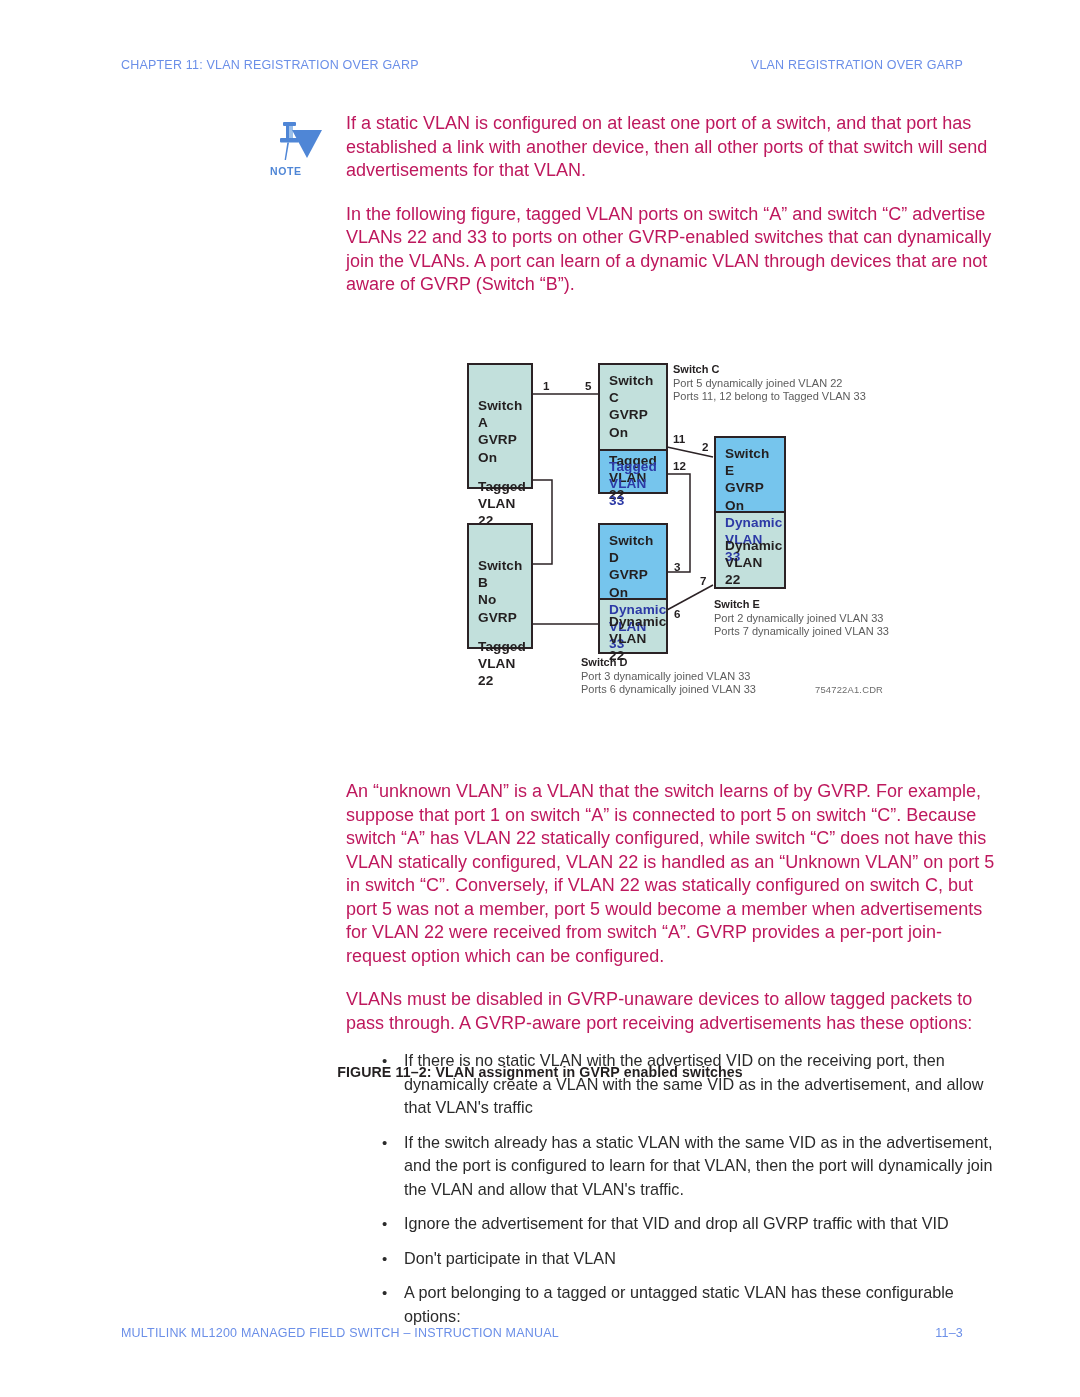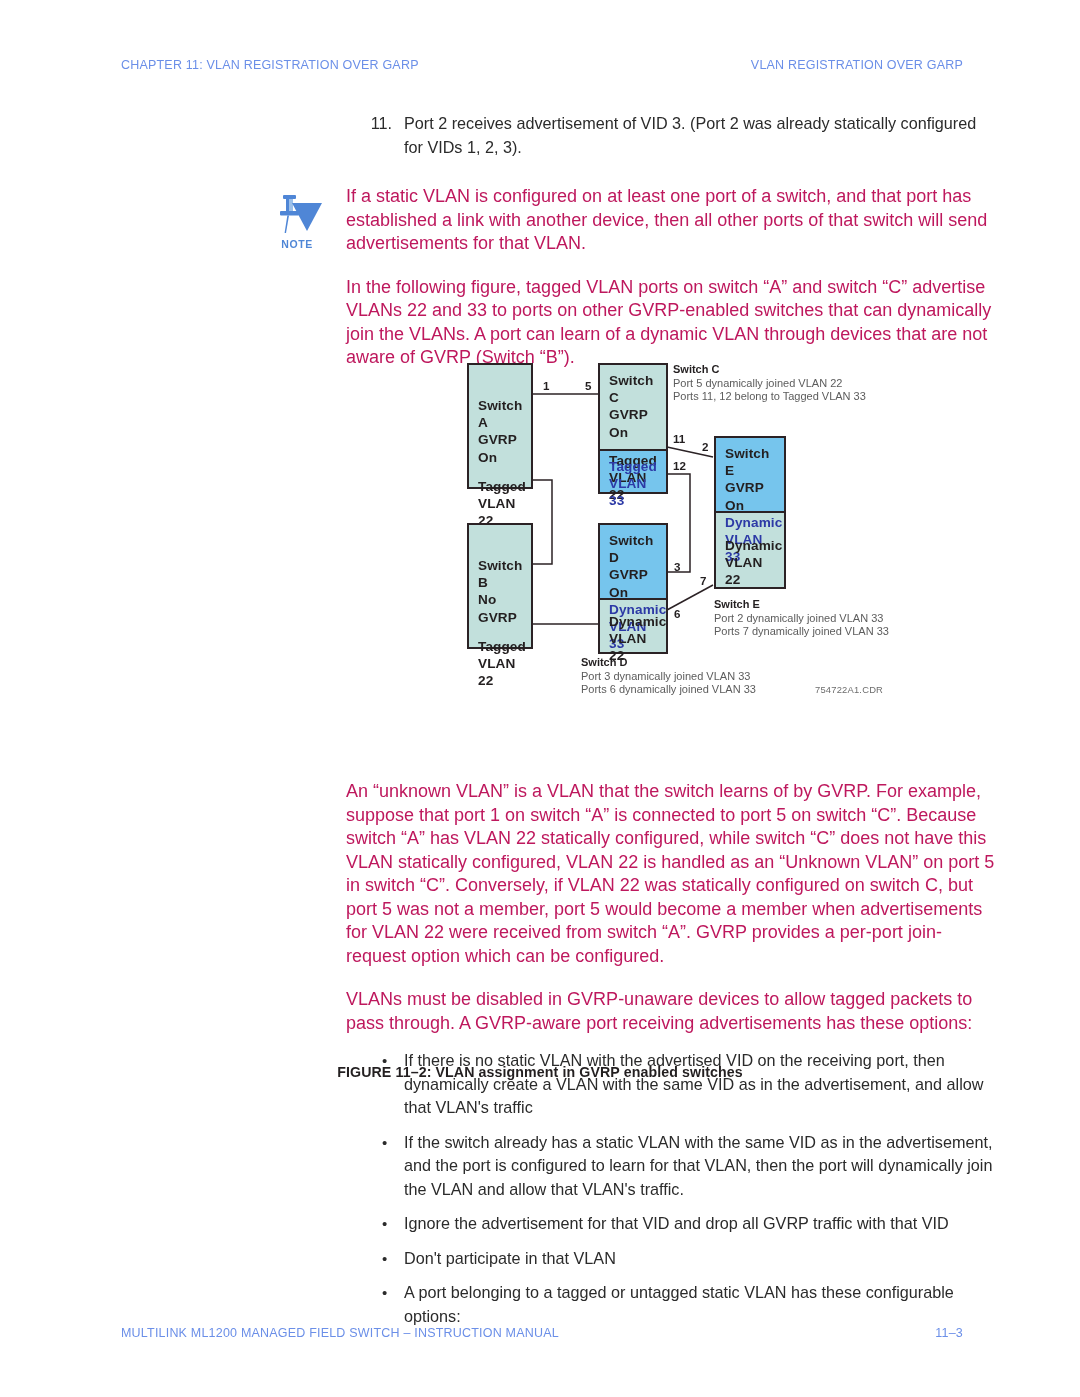--- a/index.html
+++ b/index.html
@@ -82,21 +82,20 @@
     left: -76px;
     top: 6px;
     width: 54px;
     height: 58px;
   }
   .note-icon .note-word {
     position: absolute;
     bottom: -1px;
     left: 0;
     width: 100%;
-    text-align: center;
     font-size: 10.5px;
     font-weight: bold;
     letter-spacing: 0.6px;
     color: #4f86d6;
   }
 
   ul.bullets {
     margin: 0;
     padding: 0;
     list-style: none;
@@ -207,24 +206,20 @@
 </head>
 <body>
 
 <div class="runhead">
   <span>CHAPTER 11: VLAN REGISTRATION OVER GARP</span>
   <span>VLAN REGISTRATION OVER GARP</span>
 </div>
 
 <div class="content">
 
-  <div class="numitem">
-    <span class="num">11.</span>
-    <span>Port 2 receives advertisement of VID 3. (Port 2 was already statically configured for VIDs 1, 2, 3).</span>
-  </div>
 
   <div class="noteblock">
     <div class="note-icon">
       <svg width="54" height="50" viewBox="0 0 54 50" xmlns="http://www.w3.org/2000/svg">
 
         <rect x="13" y="4" width="13" height="4" rx="1" fill="#4f86d6"></rect>
         <rect x="16" y="8" width="7" height="12" fill="#9cc0ea"></rect>
         <rect x="16" y="8" width="3" height="12" fill="#4f86d6"></rect>
         <rect x="10" y="20" width="19" height="4.5" rx="1" fill="#4f86d6"></rect>
         <path d="M19 24.5 L16 42 L14.6 42 L17.3 24.5 Z" fill="#4f86d6"></path>

